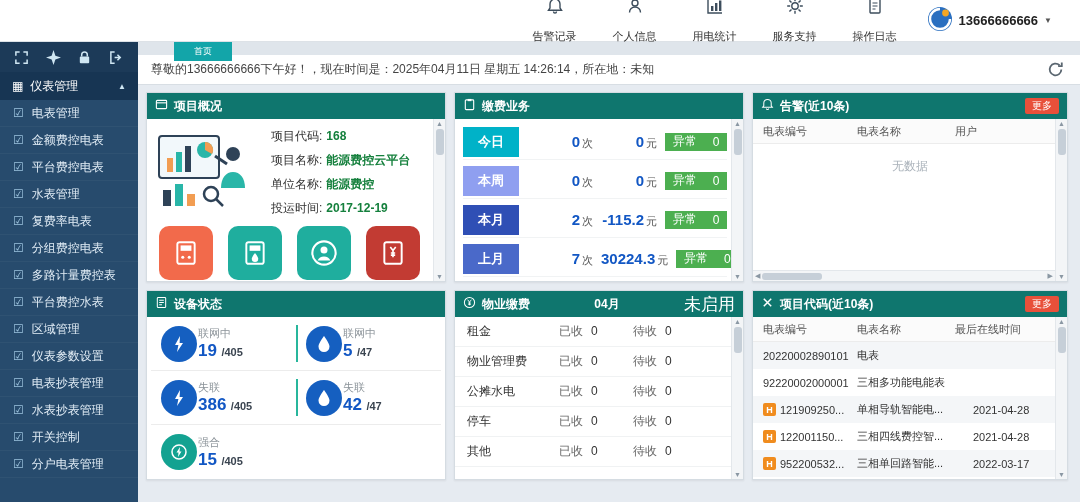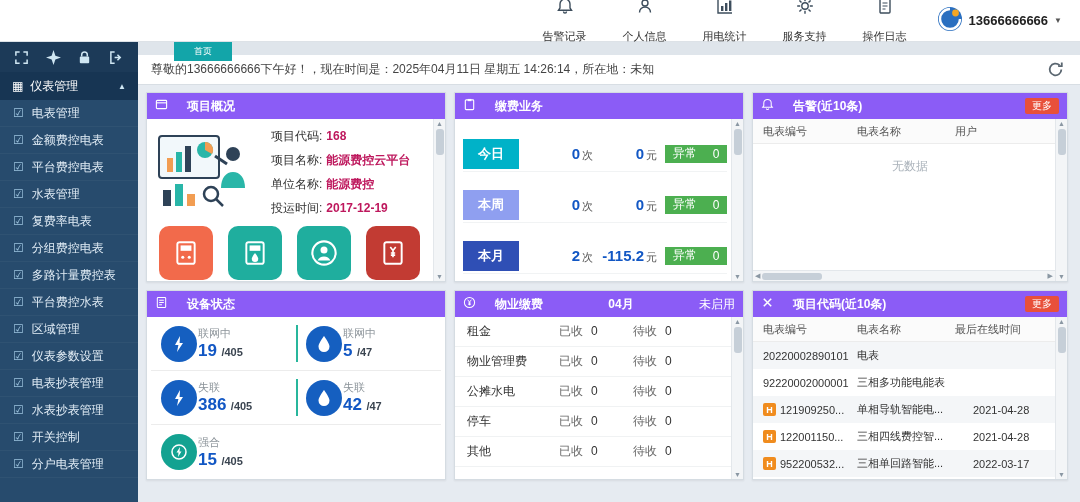--- a/index.html
+++ b/index.html
@@ -7,21 +7,21 @@
     font-family:"Liberation Sans","DejaVu Sans",sans-serif; background:#e6ebf1; }
 
   
   .header { position:absolute; top:0; left:0; right:0; height:42px; background:#fff;
     border-bottom:1px solid #dde2e7; display:flex; align-items:center; z-index:10; }
   .app-title { font-size:16px; font-weight:bold; color:#1f2a36; padding-left:14px; letter-spacing:1px; }
   .nav { margin-left:auto; display:flex; gap:36px; align-items:center; padding-right:30px; }
   .nav-item { display:flex; flex-direction:column; align-items:center; gap:14px;
     font-size:11px; color:#333; cursor:pointer; }
   .nav-item svg { display:block; }
-  .account { display:flex; align-items:center; gap:6px; padding-right:18px;
+  .account { display:flex; align-items:center; gap:6px; padding-right:28px;
     font-size:13px; font-weight:bold; color:#222; cursor:pointer; }
   .caret { font-size:8px; color:#555; }
 
   
   .sidebar { position:absolute; top:42px; left:0; width:138px; bottom:0; background:#274b6d; }
   .side-icons { height:30px; background:#1c3document; background:#1c3a58; display:flex;
     align-items:center; justify-content:space-around; color:#cfe6f2; padding:0 6px; }
   .side-icons .ic { cursor:pointer; display:flex; }
   .group-header { height:28px; background:#173553; color:#fff; display:flex; align-items:center;
     font-size:12px; padding:0 12px; gap:7px; cursor:pointer; }
@@ -38,22 +38,22 @@
   .greeting { height:30px; background:#fff; display:flex; align-items:center; justify-content:space-between;
     padding:0 16px 0 13px; font-size:12px; color:#444; border-bottom:1px solid #d8dee4; }
   .refresh { cursor:pointer; display:flex; }
 
   .content { position:absolute; top:43px; bottom:16px; left:0; right:0;
     padding:7px 12px 6px 8px; display:grid;
     grid-template-columns:300px 290px 1fr; grid-template-rows:1fr 1fr; gap:8px; }
 
   .panel { background:#fff; border:1px solid #d5dce2; display:flex; flex-direction:column;
     overflow:hidden; position:relative; box-shadow:0 1px 2px rgba(0,0,0,.07); }
-  .panel-header { height:26px; background:#8b5cf6; color:#fff; font-size:12px; display:flex;
-    align-items:center; padding:7px 8px; gap:19px; flex:0 0 26px; }
+  .panel-header { height:26px; background:#0f766e; color:#fff; font-size:12px; display:flex;
+    align-items:center; padding:7px 8px; gap:6px; flex:0 0 26px; }
   .panel-header .ptitle { font-weight:bold; }
   .more-btn { margin-left:auto; background:#e8503a; color:#fff; font-size:10px;
     padding:1px 7px; border-radius:2px; cursor:pointer; }
 
   
   .vscroll { position:absolute; right:0; top:26px; bottom:0; width:12px; background:#f3f5f7;
     border-left:1px solid #e3e7eb; display:flex; flex-direction:column; align-items:center;
     font-size:7px; color:#8a97a3; padding:1px 0; z-index:3; }
   .vthumb { width:8px; height:26px; background:#c6cfd8; border-radius:3px; margin:2px 0; }
   .vspacer { flex:1; }
@@ -61,28 +61,28 @@
     border-top:1px solid #e3e7eb; display:flex; align-items:center; font-size:7px; color:#8a97a3;
     padding:0 2px; z-index:3; }
   .hthumb { height:7px; width:60px; background:#c6cfd8; border-radius:3px; margin:0 2px; }
   .hspacer { flex:1; }
 
   
   .proj-top { display:flex; padding:9px 18px 4px 8px; gap:12px; }
   .illus { flex:0 0 104px; }
   .proj-fields { display:flex; flex-direction:column; justify-content:center; gap:7px;
     font-size:12px; color:#333; }
-  .proj-fields b { margin-left:4px; color:#be185d; }
+  .proj-fields b { margin-left:4px; color:#15803d; }
   .proj-tiles { display:flex; gap:15px; padding:5px 0 0 12px; }
   .tile { width:54px; height:54px; border-radius:10px; display:flex; align-items:center;
     justify-content:center; cursor:pointer; }
 
   
   .pay-body { padding:2px 16px 0 8px; }
-  .pay-row { display:flex; align-items:center; gap:8px; height:34px; margin-top:17px;
+  .pay-row { display:flex; align-items:center; gap:8px; height:34px; margin-top:5px;
     border-bottom:1px solid #f1f3f4; padding-bottom:2px; }
   .pay-tag { flex:0 0 56px; height:30px; color:#fff; font-size:13px; font-weight:bold;
     display:flex; align-items:center; justify-content:center; }
   .pay-count { flex:0 0 66px; text-align:right; white-space:nowrap; }
   .pay-amount { flex:1; text-align:right; white-space:nowrap; }
   .num { color:#1257c4; font-weight:bold; font-size:15px; font-style:normal; }
   .unit { color:#555; font-size:11px; font-style:normal; margin-left:2px; }
   .pay-ab { flex:0 0 62px; height:18px; background:#4caf50; color:#fff; display:flex;
     align-items:center; justify-content:center; gap:16px; font-size:12px; }
 
@@ -111,21 +111,21 @@
     background:#28b69c; }
   .ds-circle { width:36px; height:36px; border-radius:50%; background:#155fc0; display:flex;
     align-items:center; justify-content:center; flex:0 0 36px; }
   .ds-circle.teal { background:#13a291; }
   .ds-label { font-size:11px; color:#8b9399; }
   .ds-value { font-size:17px; font-weight:bold; color:#1257c4; }
   .ds-total { font-size:11px; font-weight:bold; color:#3a4450; }
 
   
   .ph-month { flex:1; text-align:center; font-weight:bold; }
-  .ph-status { font-size:12px; }
+  .ph-status { font-size:17px; }
   .prop-row { display:flex; align-items:center; height:30px; padding:0 22px 0 12px;
     border-bottom:1px solid #f0f2f3; font-size:12px; color:#333; }
   .prop-name { flex:0 0 92px; }
   .prop-pair { flex:0 0 74px; color:#666; }
   .prop-pair b { color:#333; margin-left:8px; font-weight:normal; }
 
   .footer { position:absolute; left:138px; right:0; bottom:0; height:16px; background:#eef1f4;
     border-top:1px solid #dde2e7; display:flex; align-items:center; justify-content:center;
     font-size:10px; color:#9aa3ab; }
 </style>

